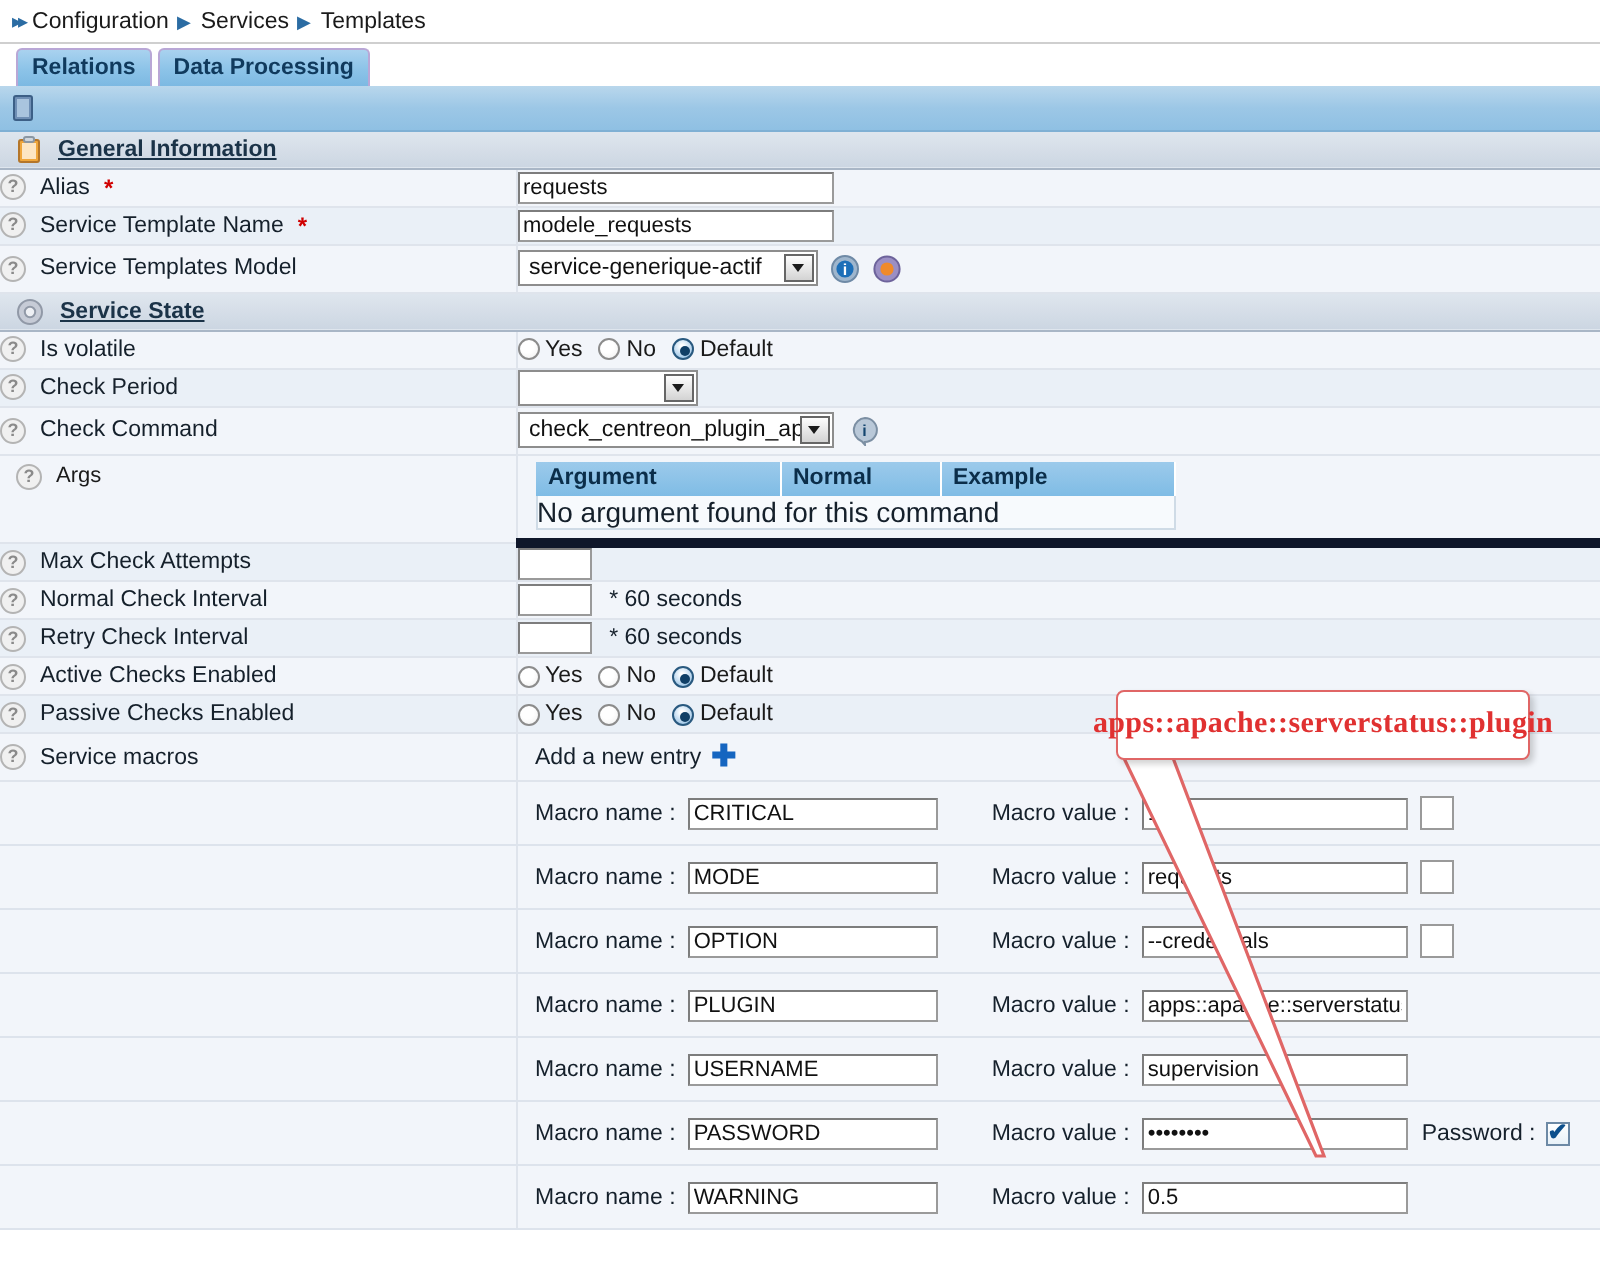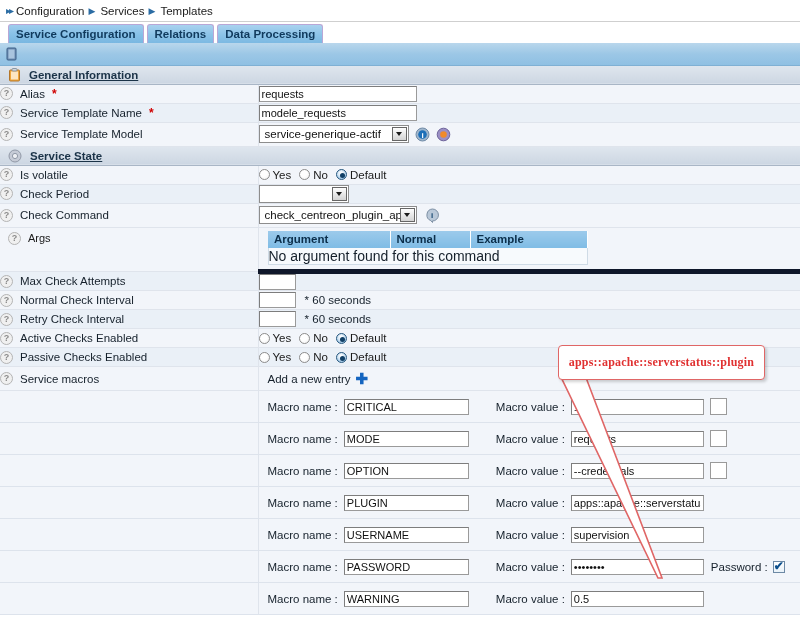--- a/index.html
+++ b/index.html
@@ -228,21 +228,21 @@
     width: 207px; height: 35px;
     background: #fff;
     border: 1.5px solid #e06666;
     border-radius: 4px;
     box-shadow: 2px 2px 3px rgba(0,0,0,.18);
     display: flex; align-items: center; justify-content: center;
     z-index: 30;
   }
   #callout span {
     color: #e03131;
-    font-size: 12px;
+    font-size: 15px;
     font-weight: bold;
     font-family: "Liberation Serif", serif;
     letter-spacing: .2px;
   }
   #calloutArrow {
     position: absolute;
     left: 540px; top: 330px;
     width: 200px; height: 215px;
     z-index: 29;
     pointer-events: none;
@@ -255,21 +255,20 @@
 <div id="breadcrumb">
   <span class="bc-arrows">▸▸</span>
   <span class="bc-item">Configuration</span>
   <span class="bc-sep">▶</span>
   <span class="bc-item">Services</span>
   <span class="bc-sep">▶</span>
   <span class="bc-item">Templates</span>
 </div>
 
 <div id="tabbar">
-  <div class="tab active">Service Configuration</div>
   <div class="tab">Relations</div>
   <div class="tab">Data Processing</div>
 </div>
 
 <div id="sheet">
 <table id="form">
   <colgroup>
         <col class="col-label">
         <col class="col-val">
       </colgroup>
@@ -327,21 +326,21 @@
     </td>
     <td class="val">
       <input class="txt" style="width: 158px;" value="modele_requests">
     </td>
   </tr>
 
   <tr class="datarow" style="height:24px">
     <td class="lbl">
       <div class="lblwrap">
         <span class="q-icon">?</span>
-        <span>Service Template Model</span>
+        <span>Service Templates Model</span>
       </div>
     </td>
     <td class="val">
       <span style="display:flex;align-items:center;gap:6px">
         <span class="sel" style="width:150px">
           <span>service-generique-actif</span>
           <span class="arrow">
                   <i></i>
                 </span>
         </span>

